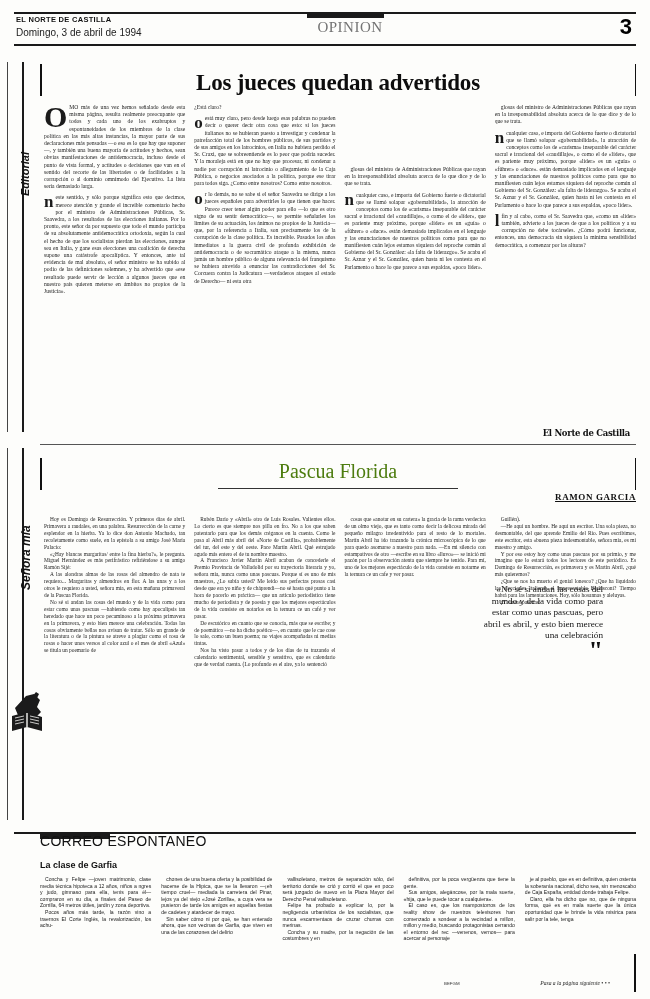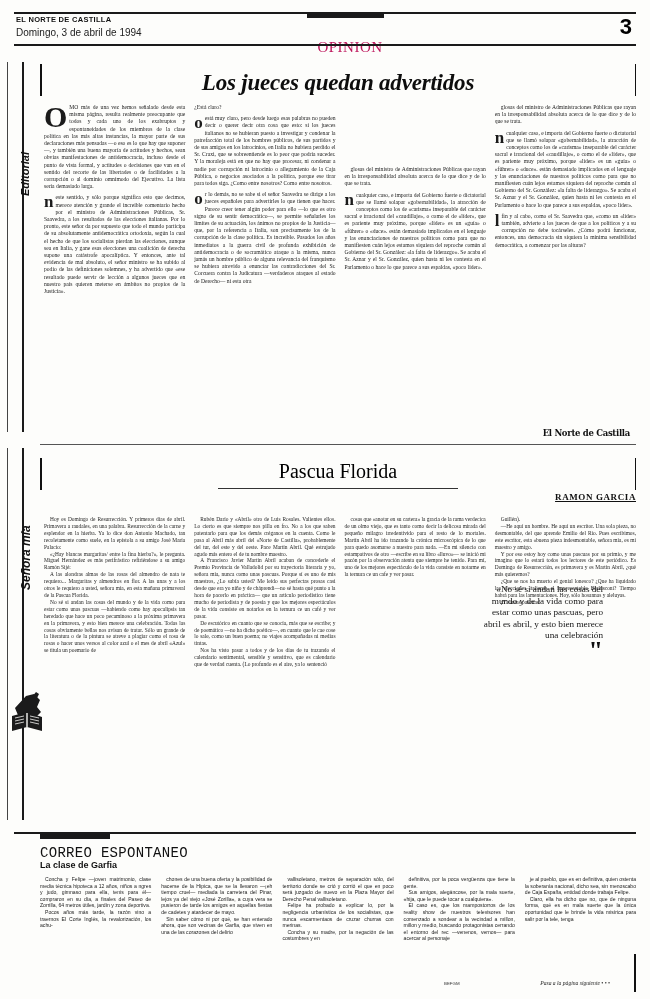--- a/index.html
+++ b/index.html
@@ -48,21 +48,21 @@
     font-size: 10px; color: #222;
   }
   .section-tab {
     position: absolute; left: 293px; top: 1px;
     width: 77px; height: 5px; background: #1a1a1a;
   }
   .section-name {
     position: absolute; left: 276px; top: 7px;
     width: 120px; text-align: center;
     font-family: "Liberation Serif", serif;
-    font-size: 15px; letter-spacing: 0.5px; color: #be185d; margin-top: 20px;
+    font-size: 15px; letter-spacing: 0.5px; color: #737373;
   }
   .page-num {
     position: absolute; right: 4px; top: 2px;
     font-family: "Liberation Sans", sans-serif;
     font-weight: bold; font-size: 22px; line-height: 26px; color: #000;
   }
 
   
   .vlabel {
     position: absolute;
@@ -84,21 +84,20 @@
   .editorial {
     position: absolute; left: 40px; top: 58px;
     width: 596px; height: 380px;
   }
   .ed-headline {
     position: absolute; left: 0; top: 12px; width: 596px;
     text-align: center;
     font-family: "Liberation Serif", serif;
     font-weight: bold; font-size: 23px; letter-spacing: -0.2px;
     color: #0d0d0d;
-    font-style: italic;
   }
   .ed-bar-left { position: absolute; left: 0px; top: 6px; width: 1.5px; height: 32px; background: #111; }
   .ed-bar-right { position: absolute; right: 0px; top: 6px; width: 1.5px; height: 32px; background: #111; }
 
   .ed-cols {
     position: absolute; left: 4px; top: 46px;
     width: 592px; height: 330px;
     display: flex; gap: 9px;
   }
   .ed-col { width: 142px; position: relative; }
@@ -138,21 +137,21 @@
     position: absolute; left: 40px; top: 444px;
     width: 596px; height: 378px;
   }
   .op-rule-top { position: absolute; left: 0; top: 0; width: 596px; height: 1px; background: #555; }
   .op-bar-left { position: absolute; left: 0px; top: 14px; width: 1.5px; height: 32px; background: #111; }
   .op-bar-right { position: absolute; right: 0px; top: 14px; width: 1.5px; height: 32px; background: #111; }
   .op-title {
     position: absolute; left: 0; top: 16px; width: 596px;
     text-align: center;
     font-family: "Liberation Serif", serif;
-    font-size: 20px; color: #000000;
+    font-size: 20px; color: #4d7c0f;
   }
   .op-underline {
     position: absolute; left: 178px; top: 44px; width: 240px; height: 1px; background: #333;
   }
   .op-byline {
     position: absolute; left: 0; top: 48px; width: 596px;
     text-align: right;
     font-family: "Liberation Serif", serif;
     font-weight: bold; font-size: 9px; letter-spacing: 0.6px;
     color: #111;
@@ -189,22 +188,22 @@
   }
 
   
   .correo {
     position: absolute; left: 14px; top: 832px;
     width: 622px; height: 160px;
   }
   .co-rule { position: absolute; left: 0; top: 0; width: 622px; height: 1.5px; background: #1a1a1a; }
   .co-tab { position: absolute; left: 26px; top: 2px; width: 70px; height: 5px; background: #1a1a1a; }
   .co-title {
-    position: absolute; left: 26px; top: 13px;
-    font-family: Liberation Mono, monospace;
+    position: absolute; left: 26px; top: 1px;
+    font-family: Liberation Sans, sans-serif;
     font-size: 14px; letter-spacing: 0.3px; color: #111;
   }
   .co-sub {
     position: absolute; left: 26px; top: 28px;
     font-family: "Liberation Sans", sans-serif;
     font-weight: bold; font-size: 9px; color: #111;
   }
   .co-cols {
     position: absolute; left: 26px; top: 44px;
     width: 596px; height: 110px;

